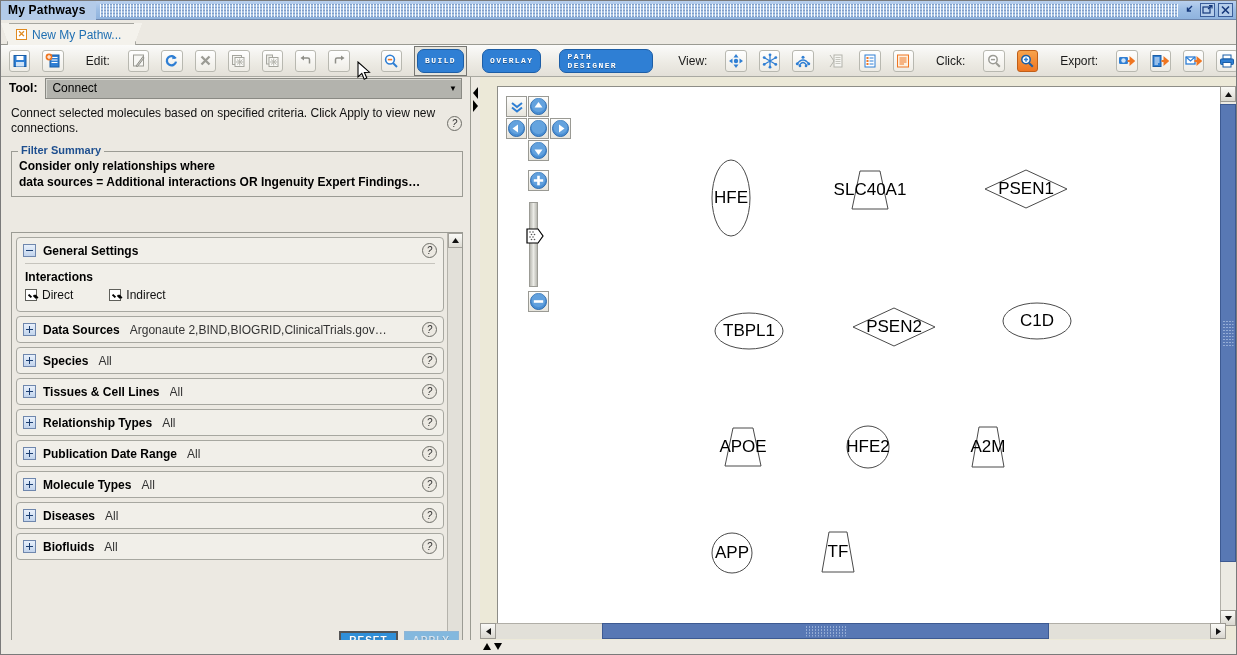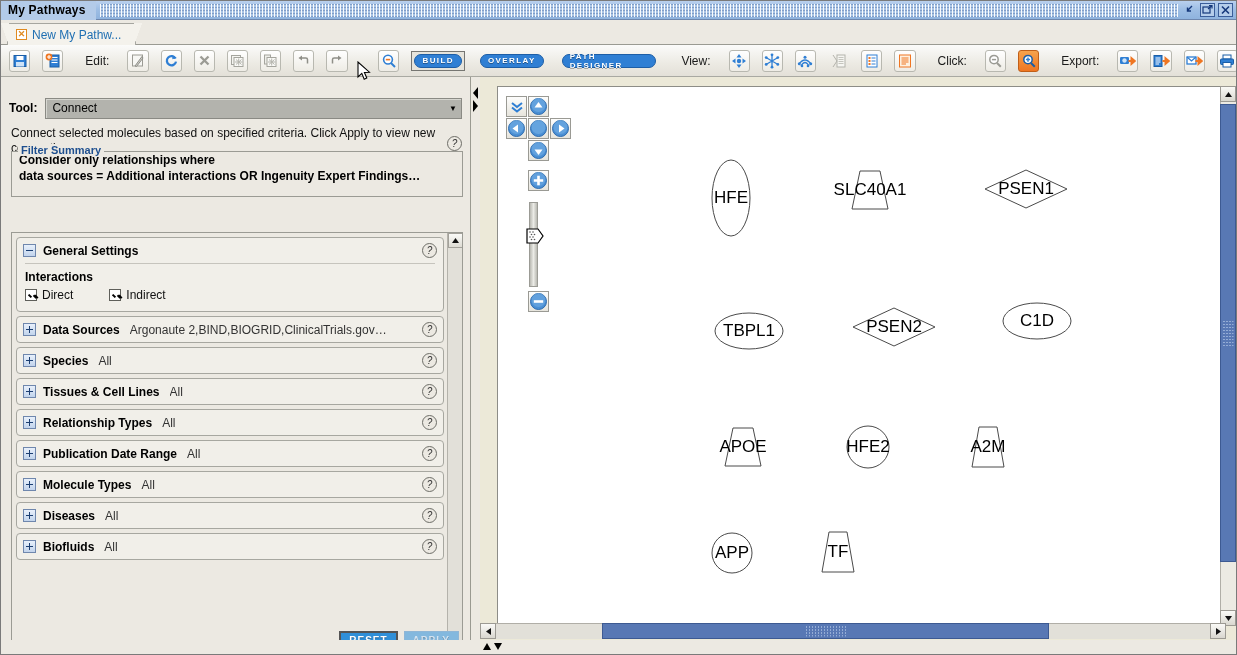--- a/index.html
+++ b/index.html
@@ -95,39 +95,40 @@
     background: linear-gradient(to bottom,#ffffff,#eeece5);
     border-radius: 3px;
     display: flex; align-items: center; justify-content: center;
     position: relative;
   }
   .tbtn.flat { border-color: transparent; background: transparent; }
   .tbtn svg { display: block; }
   .tlabel { font-size: 12px; color: #1a1a1a; margin: 0 6px 0 10px; }
   .sep { width: 7px; }
   .pillbtn {
-    height: 14px; border-radius: 7px; background: #2f7fd4;
+    height: 24px; border-radius: 7px; background: #2f7fd4;
     color: #fff; font-size: 8px; font-weight: bold; letter-spacing: 1.4px;
     display: flex; align-items: center; justify-content: center;
     padding: 0 7px; border: 1px solid #1d5ea6;
     text-shadow: 0 1px 0 rgba(0,0,0,.35);
+    font-family: Liberation Mono, monospace;
   }
   .pillwrap { border: 1px solid transparent; padding: 2px 2px; display:flex; }
   .pillwrap.sel { border: 1px solid #767672; background: #e6e4dc; }
 
   .cursor-arrow { position: absolute; left: 356px; top: 60px; width: 14px; height: 20px; z-index: 50;}
 
   
   .leftpanel {
     position: absolute; left: 0; top: 76px; width: 470px; height: 579px;
     background: #ece9e2;
     border-right: 1px solid #9a9a92;
   }
   .toolrow {
-    display: flex; align-items: center; height: 22px; margin: 20px 8px 0 8px; gap: 8px;
+    display: flex; align-items: center; height: 22px; margin: 0 8px 0 8px; gap: 8px;
   }
   .toolrow .lab { font-size: 12px; font-weight: bold; color: #000; }
   .combo {
     flex: 1; height: 21px; background: #b3b3ad;
     border: 1px solid #8a8a84;
     display: flex; align-items: center; justify-content: space-between;
     padding: 0 4px 0 6px; font-size: 12px; color: #000;
     box-shadow: inset 1px 1px 0 #d6d6d0;
   }
   .combo .arrow { font-size: 8px; color: #000; }
@@ -525,21 +526,21 @@
       </div>
     </div>
 
     <div style="position:relative;">
       <div class="desc">Connect selected molecules based on specified criteria.  Click Apply to view new connections.</div>
       <div class="helpq" style="position:absolute; right:8px; top:10px;">?</div>
     </div>
 
     <div class="fs-group">
       <div class="fs-legend">Filter Summary</div>
-      <div class="fs-line" style="">Consider only relationships where</div>
+      <div class="fs-line" style="margin-top:6px;">Consider only relationships where</div>
       <div class="fs-line">data sources = Additional interactions OR Ingenuity Expert Findings…</div>
     </div>
 
     <div class="scrollarea">
       <div class="sa-inner">
 
         <div class="panelbox">
           <div class="panelhead">
             <span class="pm"></span>
             <span class="ptitle">General Settings</span>

